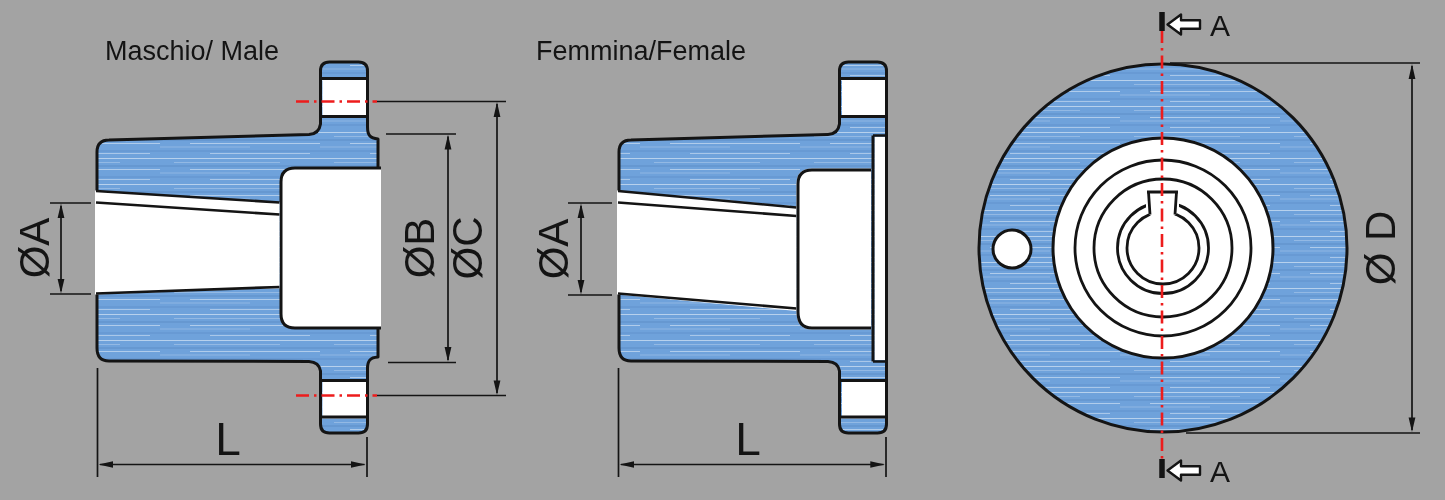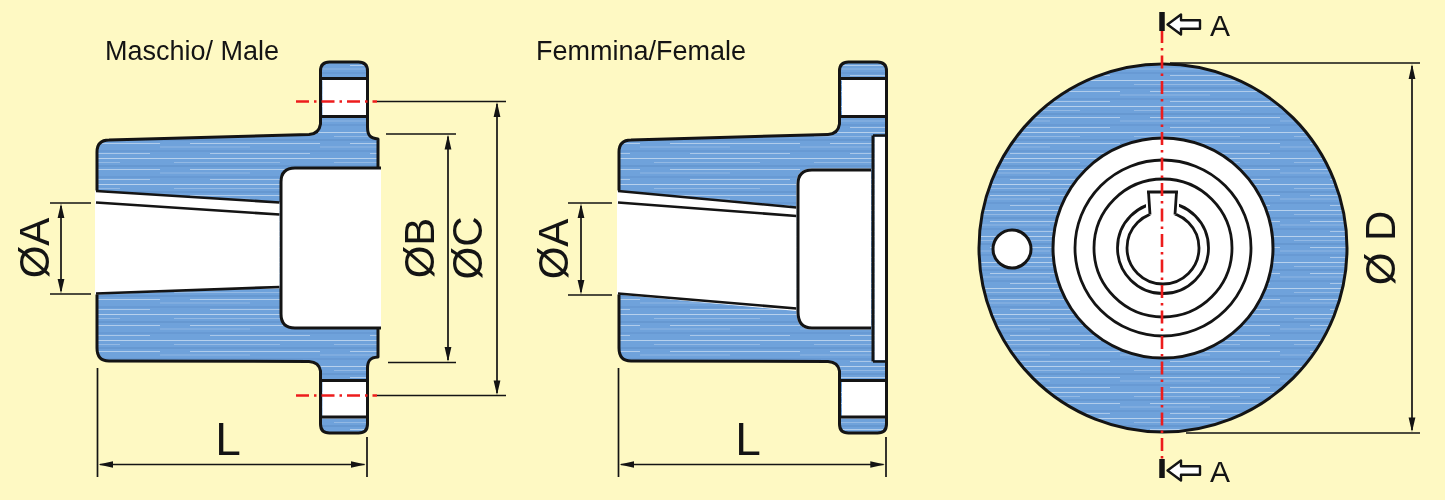--- a/index.html
+++ b/index.html
@@ -1,16 +1,16 @@
 <!DOCTYPE html>
 <html><head>
 <meta charset="utf-8">
 <style>
   html,body{margin:0;padding:0;background:#ffffff;}
-  .page{width:1445px;height:500px;position:relative;background:#fef9c3;overflow:hidden;}
+  .page{width:1445px;height:500px;position:relative;background:#a3a3a3;overflow:hidden;}
   svg{display:block;}
   text{font-family:"Liberation Sans","DejaVu Sans",sans-serif;fill:#141414;}
   .title-label{font-size:27px;}
   .dim-label{font-size:42px;}
   .len-label{font-size:46px;}
   .section-label{font-size:30px;}
 </style>
 </head>
 <body>
 

